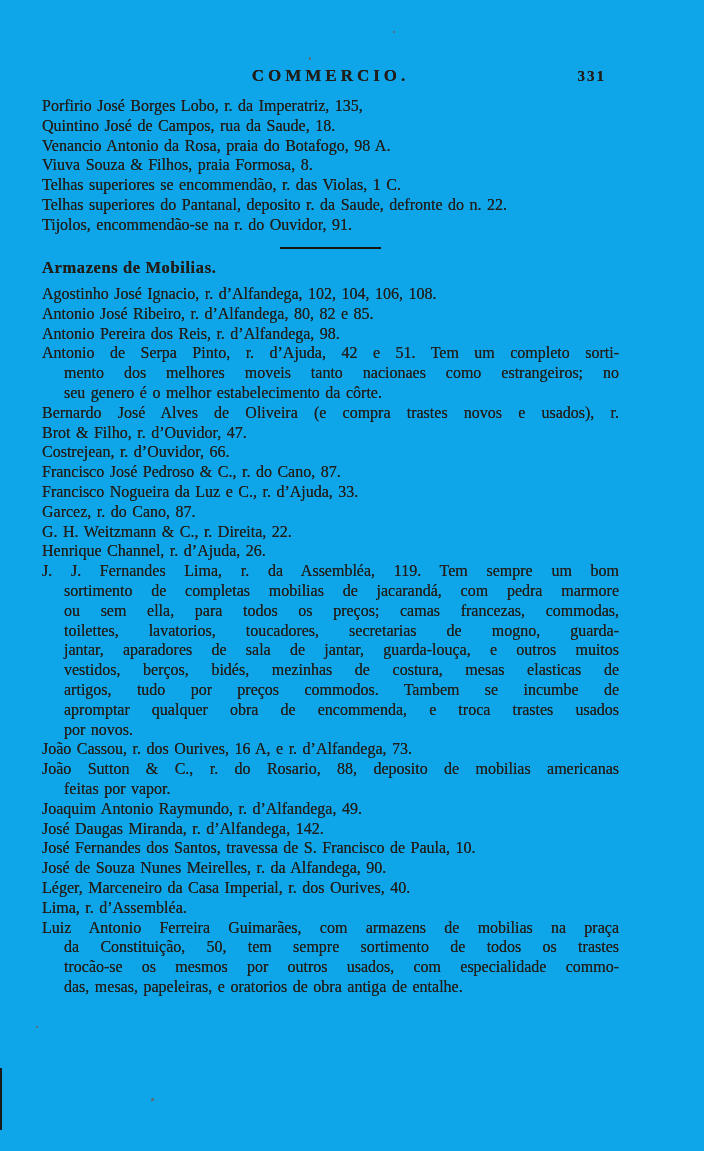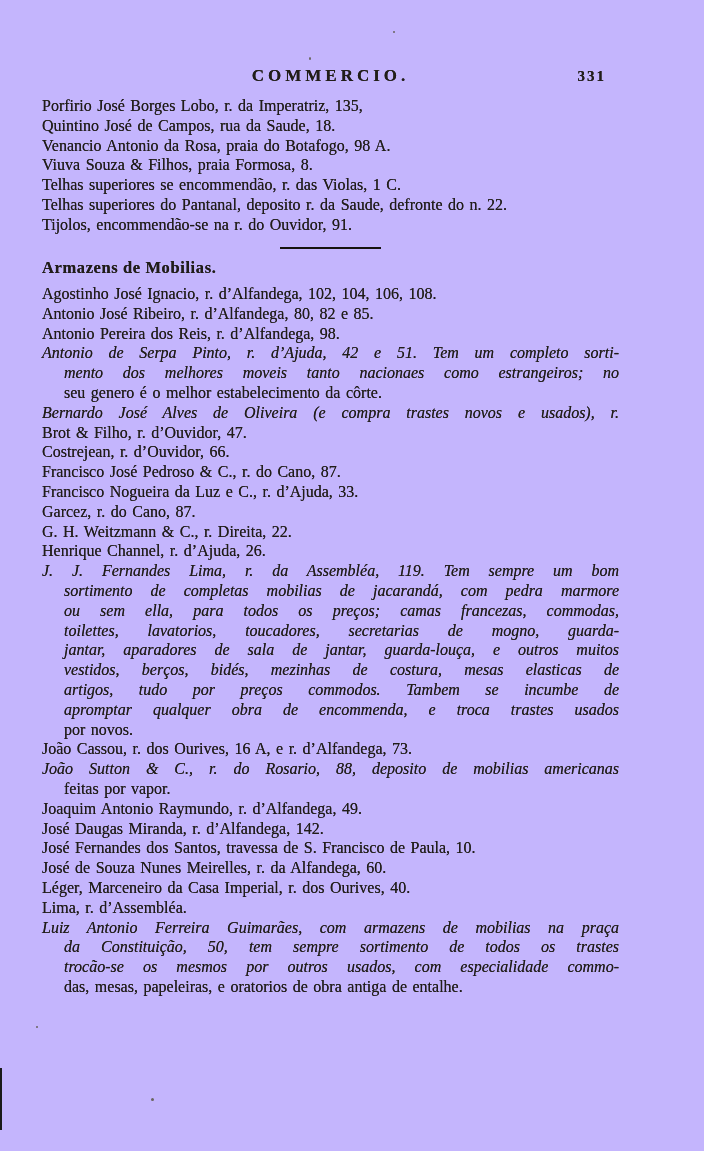--- a/index.html
+++ b/index.html
@@ -1,21 +1,21 @@
 <!DOCTYPE html>
 <html><head>
 <meta charset="utf-8">
 <style>
   html, body { margin: 0; padding: 0; background: #ffffff; }
 
   .page {
     position: relative;
     width: 704px;
     height: 1151px;
-    background: #c4b5fd;
+    background: #0ea5e9;
     overflow: hidden;
     font-family: "Liberation Serif", "DejaVu Serif", serif;
     color: #211d19;
   }
 
   .content {
     position: absolute;
     left: 42px;
     top: 66px;
     width: 577px;
@@ -48,21 +48,20 @@
     line-height: 19.8px;
     word-spacing: 1.5px;
     white-space: nowrap;
     text-shadow: 0 0 0.45px rgba(33,29,25,0.85);
   }
   .line.cont { padding-left: 22px; }
   .line.just {
     white-space: normal;
     text-align: justify;
     text-align-last: justify;
-    font-style: italic;
   }
 
   .rule {
     width: 101px;
     height: 2.5px;
     background: #17130f;
     margin: 12px auto 0 auto;
   }
 
   .section-heading {
@@ -189,21 +188,21 @@
         <div class="entry">
           <div class="line">Joaquim Antonio Raymundo, r. d’Alfandega, 49.</div>
         </div>
         <div class="entry">
           <div class="line">José Daugas Miranda, r. d’Alfandega, 142.</div>
         </div>
         <div class="entry">
           <div class="line">José Fernandes dos Santos, travessa de S. Francisco de Paula, 10.</div>
         </div>
         <div class="entry">
-          <div class="line">José de Souza Nunes Meirelles, r. da Alfandega, 60.</div>
+          <div class="line">José de Souza Nunes Meirelles, r. da Alfandega, 90.</div>
         </div>
         <div class="entry">
           <div class="line">Léger, Marceneiro da Casa Imperial, r. dos Ourives, 40.</div>
         </div>
         <div class="entry">
           <div class="line">Lima, r. d’Assembléa.</div>
         </div>
         <div class="entry">
           <div class="line just">Luiz Antonio Ferreira Guimarães, com armazens de mobilias na praça</div>
           <div class="line cont just">da Constituição, 50, tem sempre sortimento de todos os trastes</div>

